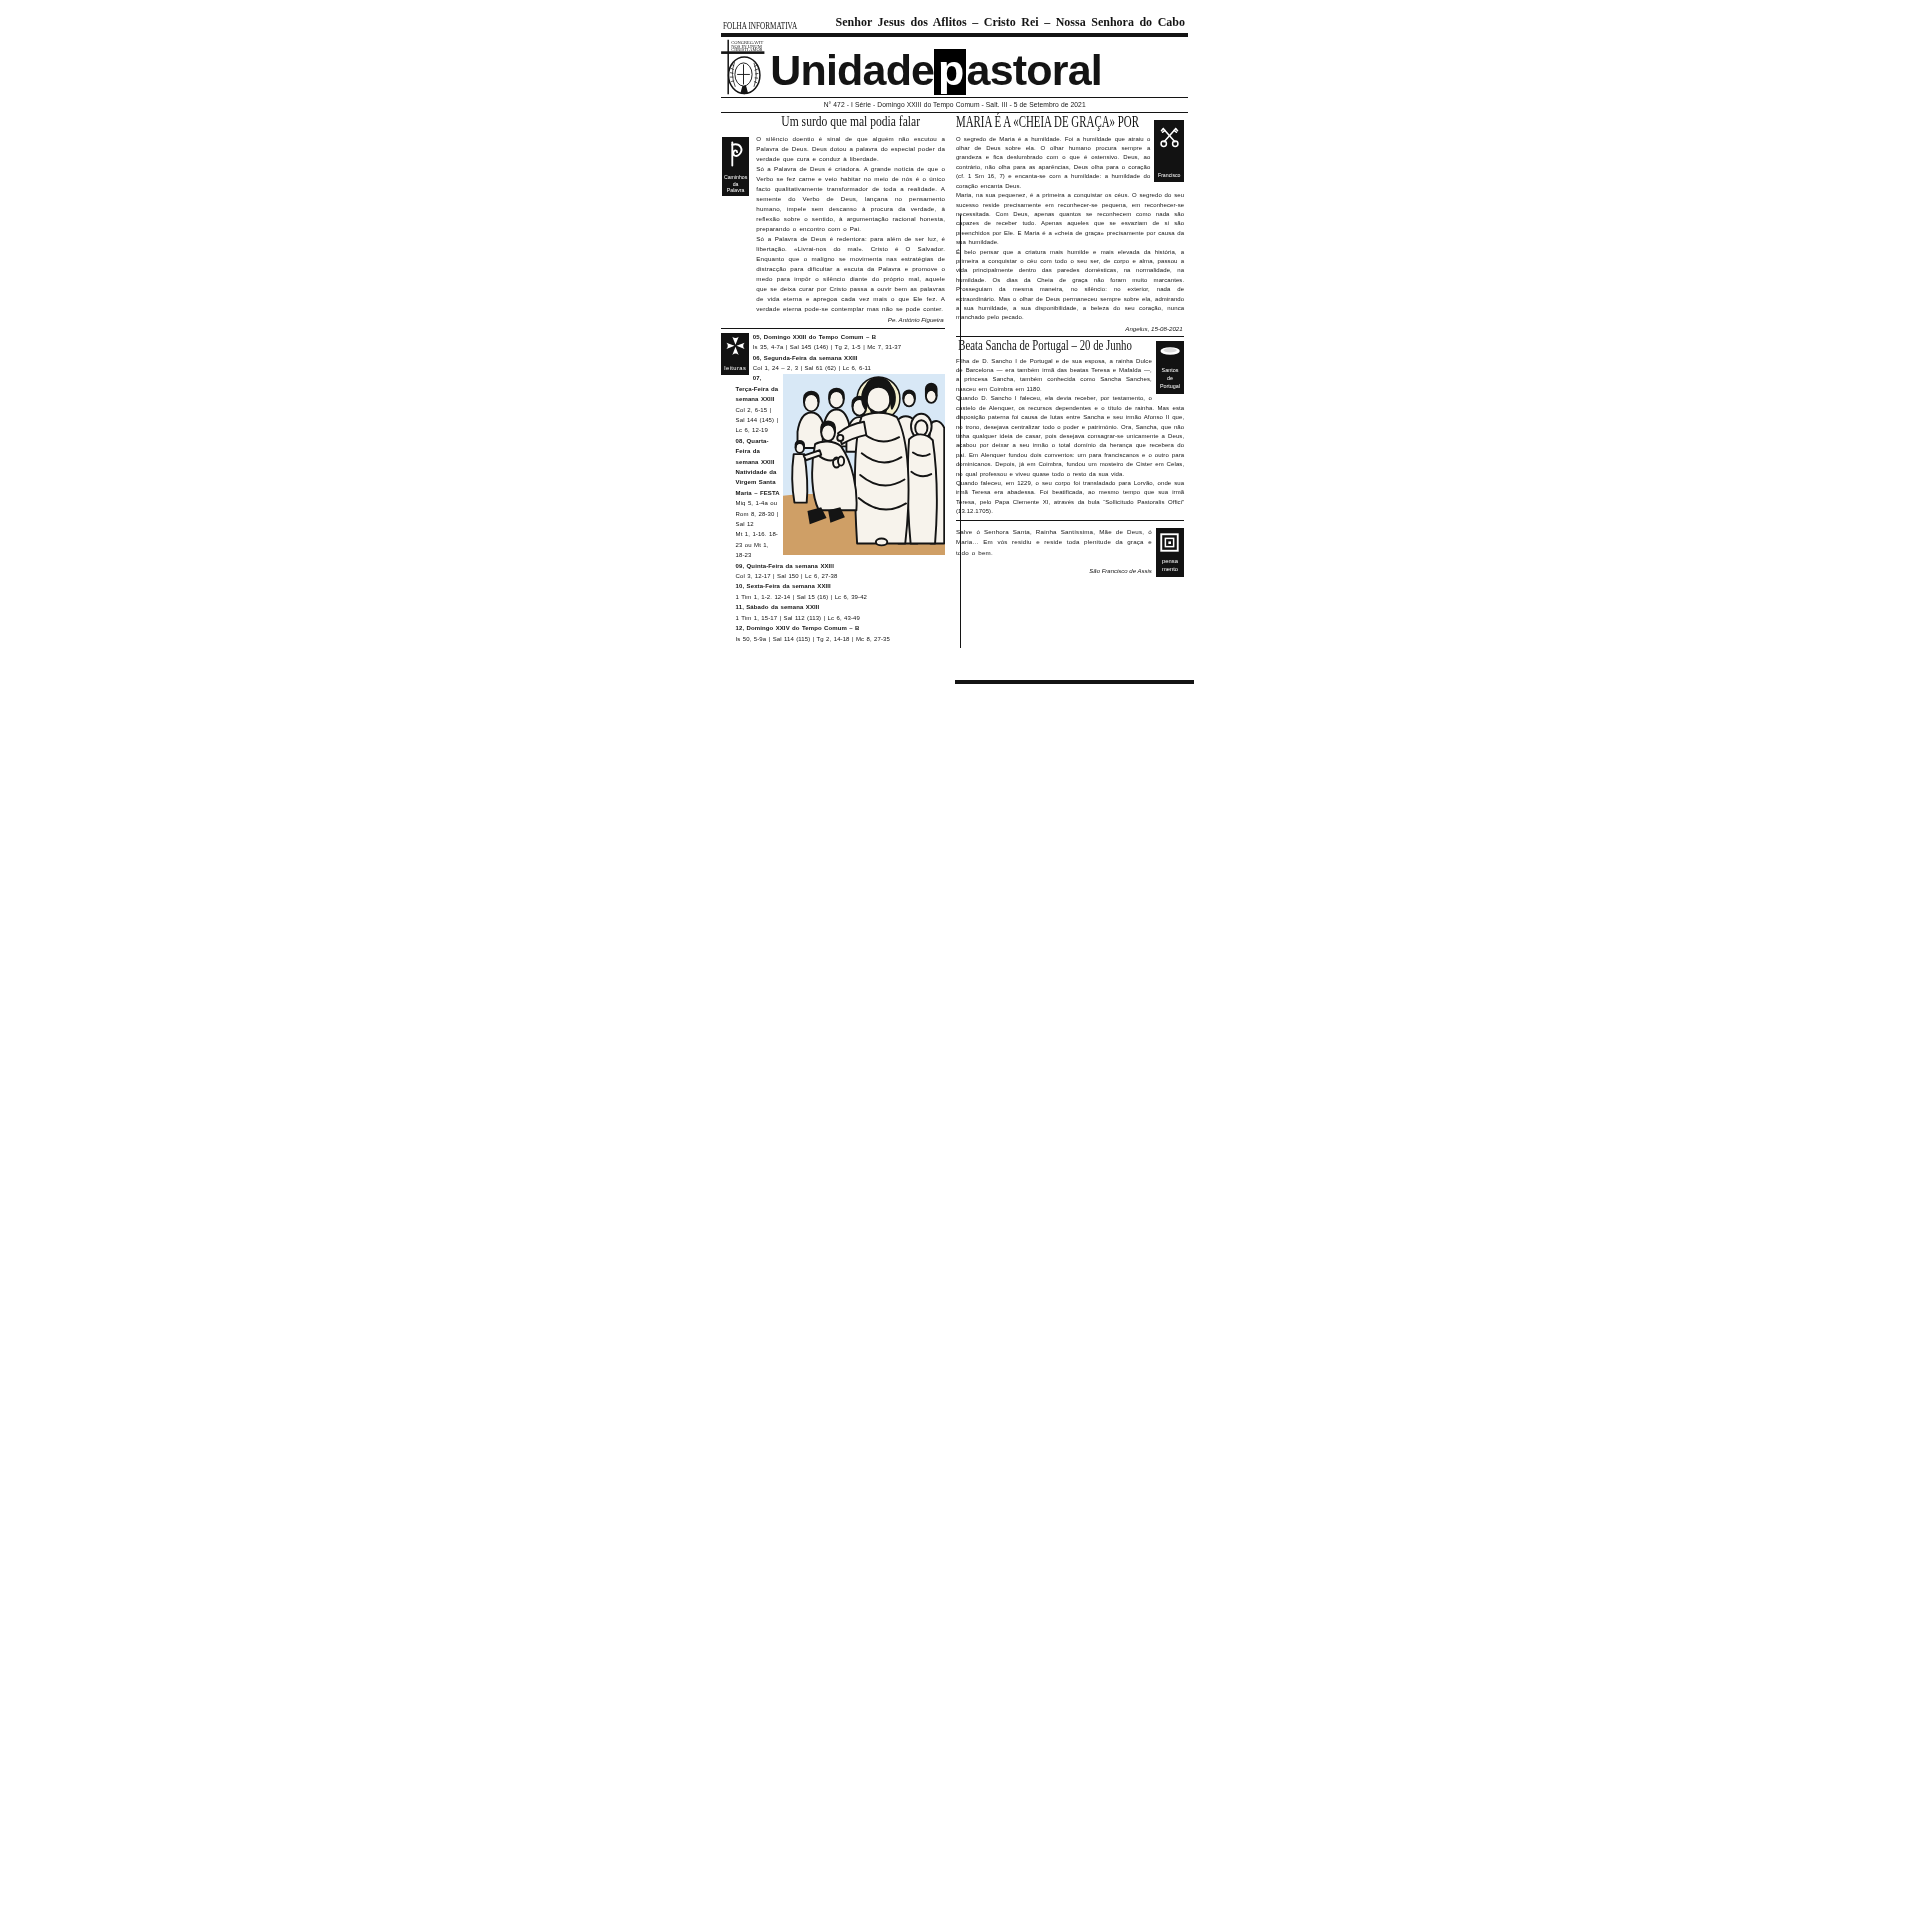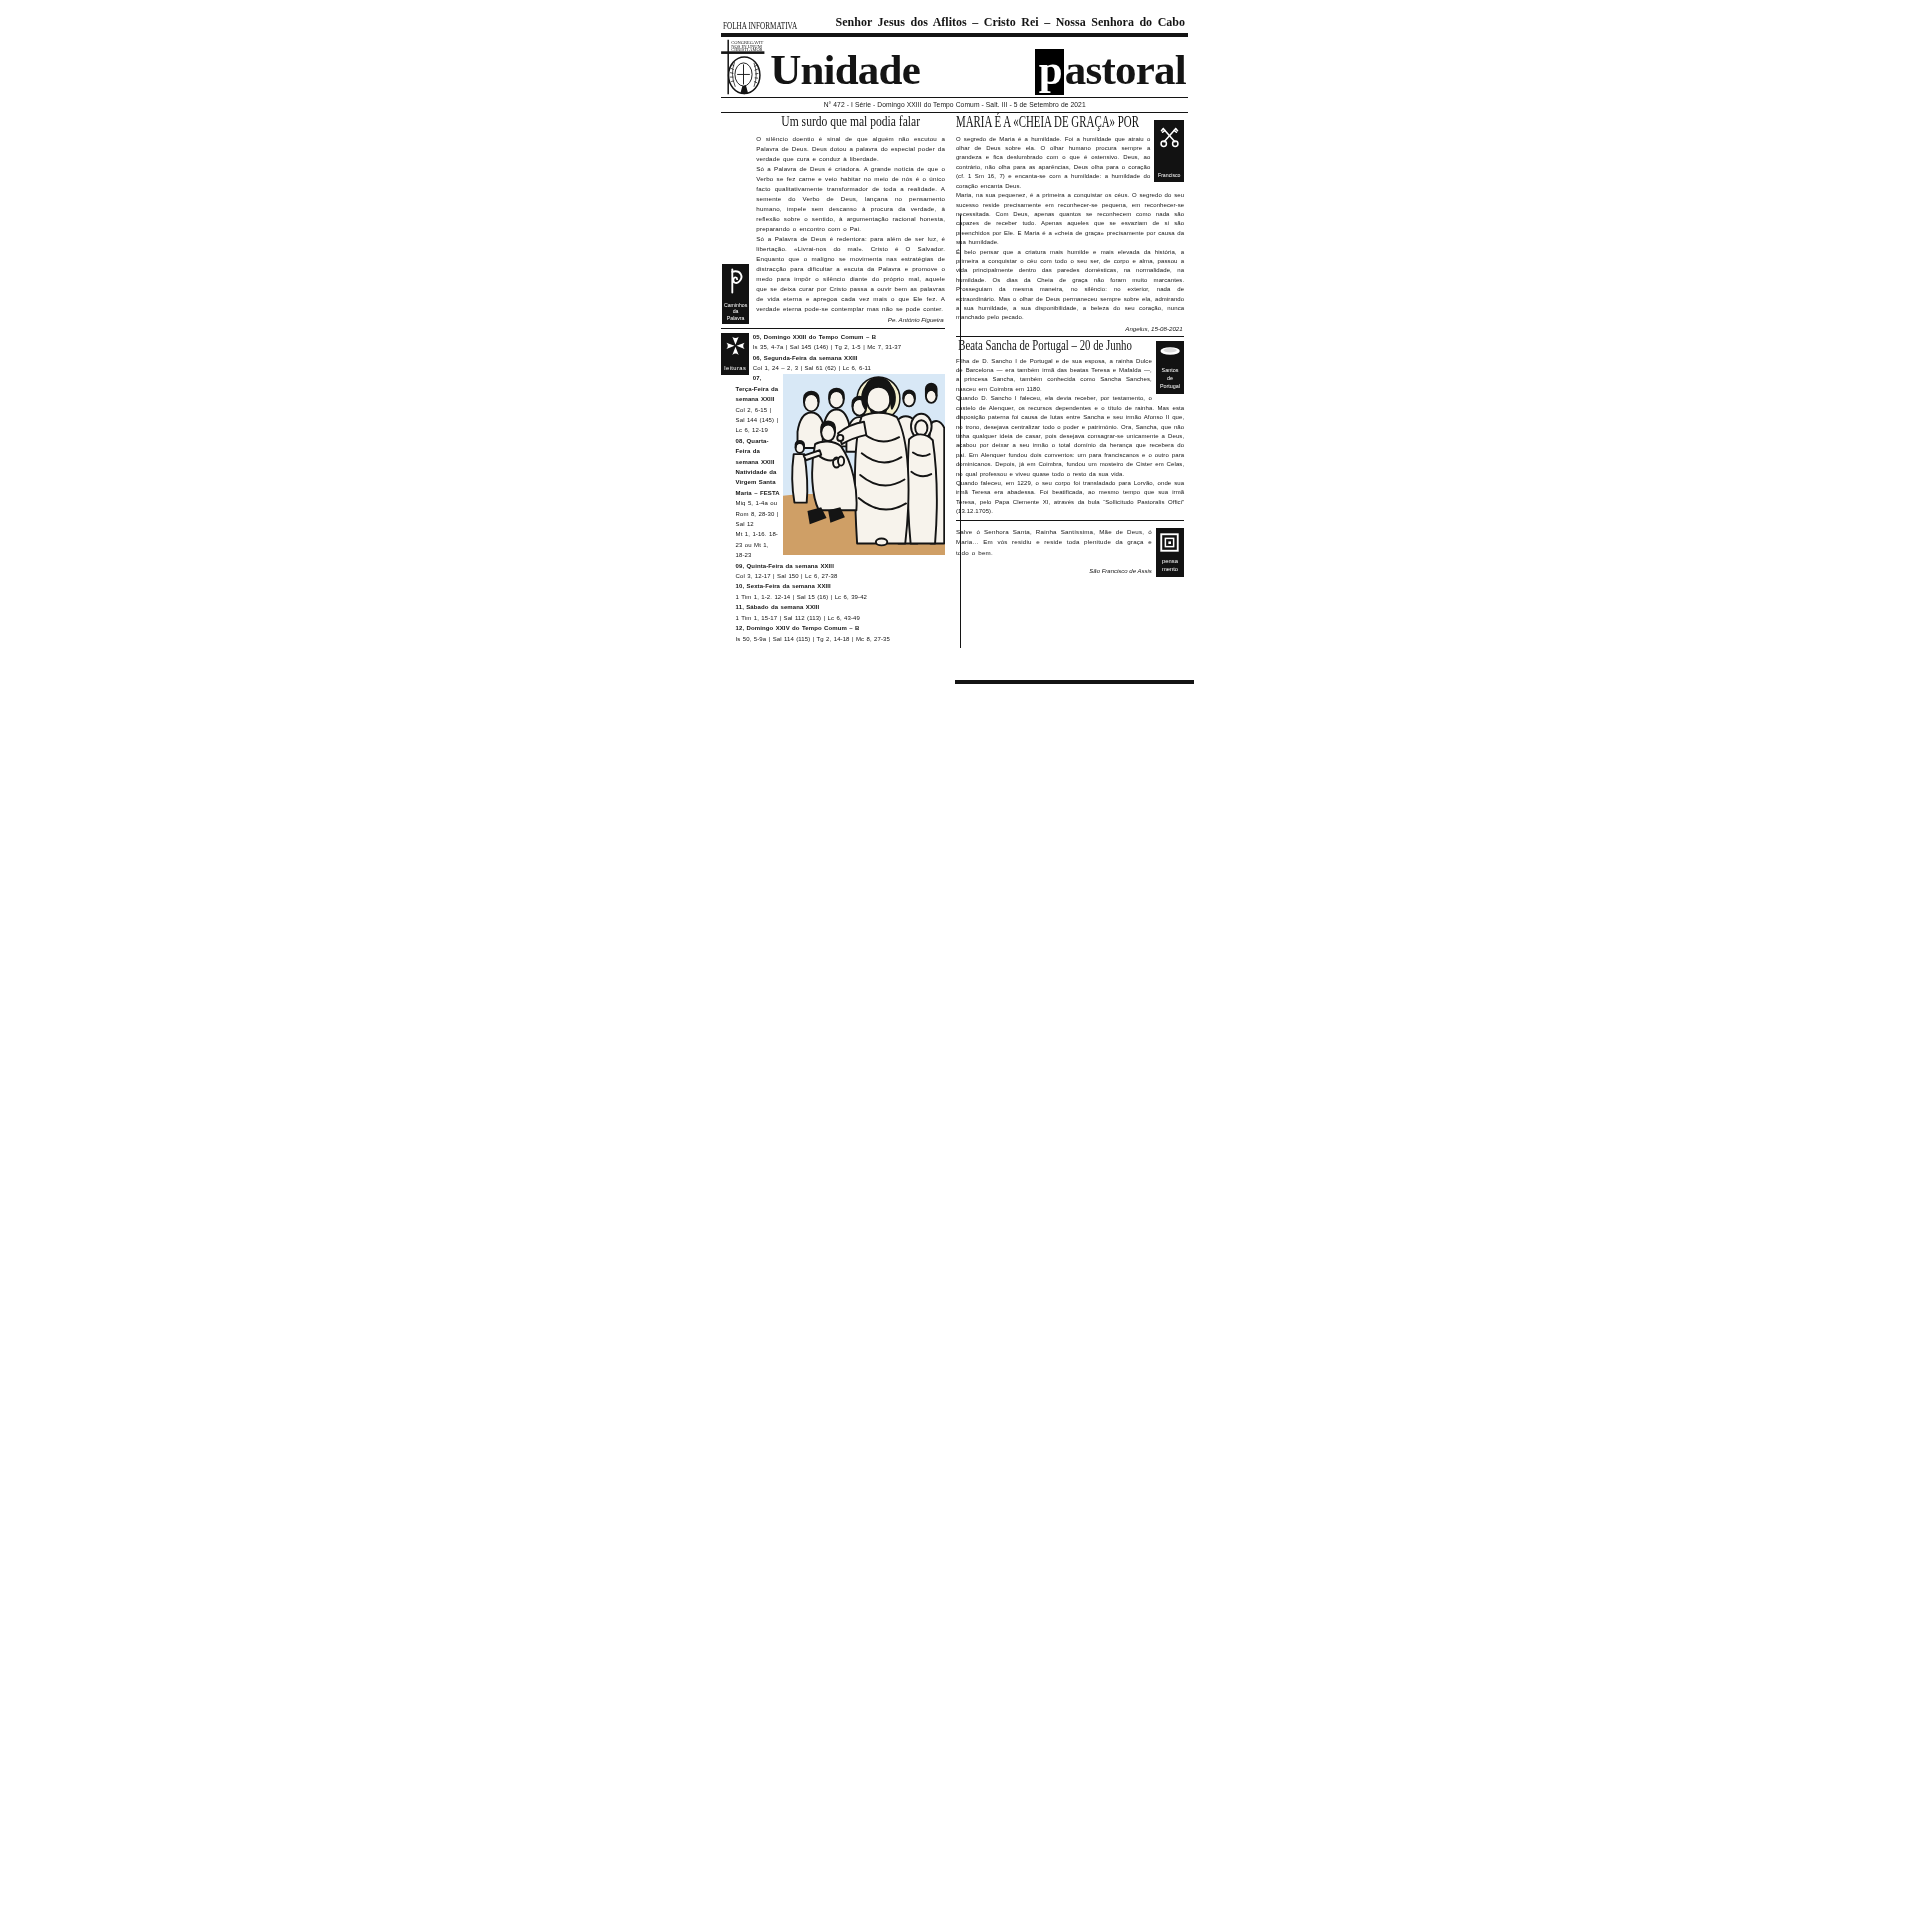--- a/index.html
+++ b/index.html
@@ -8,22 +8,22 @@
   .inner{padding:3.1px 5.4px 0 5.8px;}
 
   
   .kicker{display:flex;align-items:flex-end;gap:3.9px;padding:3.9px 0.8px 2.3px 1.5px;border-bottom:4.6px solid #141414;}
   .kicker-left{font-family:"Liberation Serif","DejaVu Serif",serif;font-size:10px;white-space:nowrap;
                display:inline-block;transform:scaleX(0.72);transform-origin:0 85%;margin-right:-29px;}
   .kicker-right{flex:1;font-family:"Liberation Serif","DejaVu Serif",serif;font-size:12px;
                 text-align:justify;text-align-last:justify;padding:0 2.3px 0.8px 35px;font-weight:bold;}
   .masthead{display:flex;align-items:flex-end;gap:3.9px;margin:1.5px 0 0.8px;}
   .masthead svg{flex:none;}
-  .masthead-text{flex:1;display:flex;justify-content:space-between;align-items:baseline;
-                 font-family:Liberation Serif, serif;font-weight:bold;
+  .masthead-text{flex:1;display:flex;align-items:baseline;
+                 font-family:Liberation Sans, sans-serif;font-weight:bold;
                  font-size:43px;line-height:0.92;padding-right:2.3px;letter-spacing:-0.8px;}
   .p-invert{display:inline-block;background:#000;color:#fff;line-height:0.80;
             padding:0.10em 0.06em 0.16em 0.09em;margin-right:0.4px;}
   .issue{margin-top:2.3px;border-top:1.2px solid #141414;border-bottom:1.2px solid #141414;
          text-align:center;font-size:6.7px;letter-spacing:0.1px;padding:3.5px 0 3.5px;}
 
   
   .columns{position:relative;display:flex;align-items:flex-start;}
   .col-left{width:234px;box-sizing:border-box;padding:3.1px 4.6px 3.9px 0;}
   .col-right{width:244px;box-sizing:border-box;padding:5.4px 3.9px 3.9px 6.2px;}
@@ -42,21 +42,21 @@
   .badge-leituras svg{display:block;margin:0 auto;}
   .badge-leituras .blabel{font-size:5.8px;letter-spacing:0.4px;}
   .badge-santos{float:right;width:28.5px;padding:3.9px 1.2px 3.9px;margin:0.8px 0 3.1px 3.9px;}
   .badge-santos svg{display:block;margin:0.8px auto 10px;}
   .badge-santos .blabel{font-size:5.4px;line-height:1.5;}
   .badge-pensamento{float:right;width:28.5px;padding:3.5px 1.2px 3.1px;margin:0.8px 0 2.3px 3.9px;}
   .badge-pensamento svg{display:block;margin:0.8px auto 5.4px;}
   .badge-pensamento .blabel{font-size:5.8px;line-height:1.35;}
 
   
-  .art1{display:flex;margin-top:0.8px;align-items:flex-end;}
+  .art1{display:flex;margin-top:0.8px;}
   .art1-badgecol{flex:none;width:28px;margin:20px 0 0 0.8px;}
   .art1-body{flex:1;padding-left:6.2px;}
   .h-serif{font-family:"Liberation Serif","DejaVu Serif",serif;font-weight:normal;}
   .title-left{font-size:11.6px;text-align:center;margin:0 0 3.9px;transform:scale(1,1.18);transform-origin:50% 100%;}
   .bodytext p{margin:0;font-size:6.2px;line-height:10px;text-align:justify;word-spacing:1px;letter-spacing:0.2px;}
   .col-right .bodytext p{font-size:6px;line-height:9.4px;word-spacing:0.8px;letter-spacing:0.1px;}
   .signature{font-style:italic;font-size:6.2px;text-align:right;margin:2.3px 1.5px 0.8px 0;}
   .rule{border:none;border-top:1.2px solid #141414;margin:3.9px 0 3.1px;}
 
   .title-maria{font-size:10.2px;white-space:nowrap;margin:0 0 5.4px;

